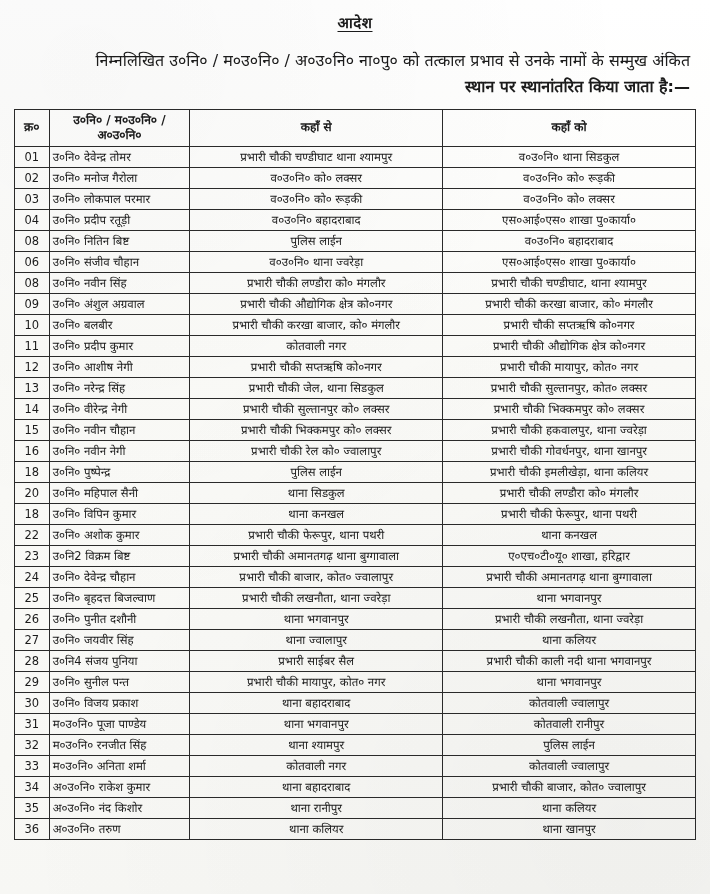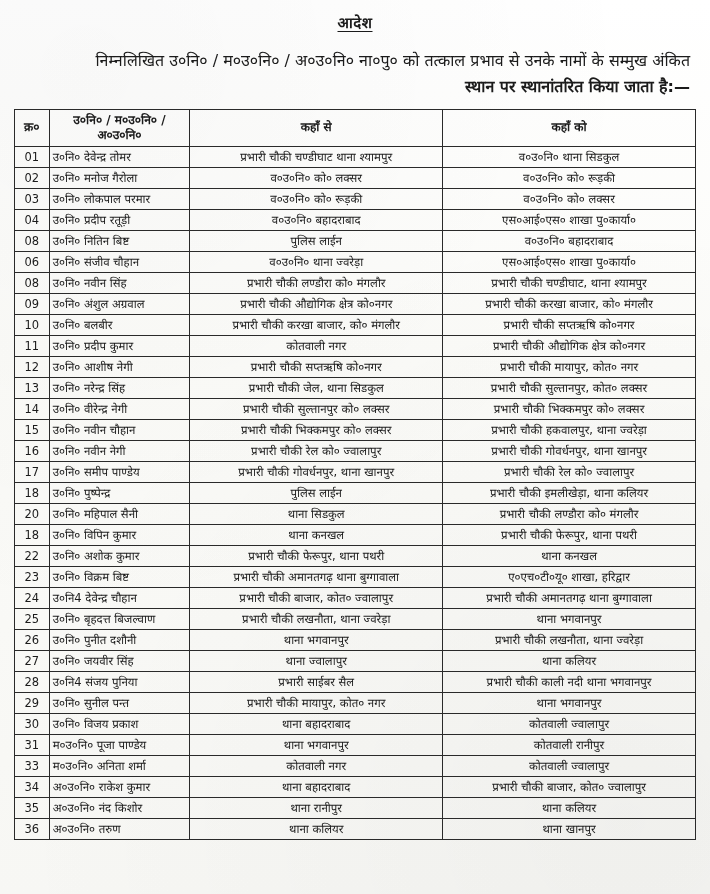--- a/index.html
+++ b/index.html
@@ -211,26 +211,20 @@
             <td class="from">प्रभारी चौकी भिक्कमपुर को० लक्सर</td>
             <td class="to">प्रभारी चौकी हकवालपुर, थाना ज्वरेड़ा</td>
           </tr>
           <tr>
             <td class="sno">16</td>
             <td class="rank">उ०नि० नवीन नेगी</td>
             <td class="from">प्रभारी चौकी रेल को० ज्वालापुर</td>
             <td class="to">प्रभारी चौकी गोवर्धनपुर, थाना खानपुर</td>
           </tr>
           <tr>
-            <td class="sno">17</td>
-            <td class="rank">उ०नि० समीप पाण्डेय</td>
-            <td class="from">प्रभारी चौकी गोवर्धनपुर, थाना खानपुर</td>
-            <td class="to">प्रभारी चौकी रेल को० ज्वालापुर</td>
-          </tr>
-          <tr>
             <td class="sno">18</td>
             <td class="rank">उ०नि० पुष्पेन्द्र</td>
             <td class="from">पुलिस लाईन</td>
             <td class="to">प्रभारी चौकी इमलीखेड़ा, थाना कलियर</td>
           </tr>
           <tr>
             <td class="sno">20</td>
             <td class="rank">उ०नि० महिपाल सैनी</td>
             <td class="from">थाना सिडकुल</td>
             <td class="to">प्रभारी चौकी लण्डौरा को० मंगलौर</td>
@@ -242,27 +236,27 @@
             <td class="to">प्रभारी चौकी फेरूपुर, थाना पथरी</td>
           </tr>
           <tr>
             <td class="sno">22</td>
             <td class="rank">उ०नि० अशोक कुमार</td>
             <td class="from">प्रभारी चौकी फेरूपुर, थाना पथरी</td>
             <td class="to">थाना कनखल</td>
           </tr>
           <tr>
             <td class="sno">23</td>
-            <td class="rank">उ०नि० विक्रम बिष्ट</td>
+            <td class="rank">उ०नि2 विक्रम बिष्ट</td>
             <td class="from">प्रभारी चौकी अमानतगढ़ थाना बुग्गावाला</td>
             <td class="to">ए०एच०टी०यू० शाखा, हरिद्वार</td>
           </tr>
           <tr>
             <td class="sno">24</td>
-            <td class="rank">उ०नि4 देवेन्द्र चौहान</td>
+            <td class="rank">उ०नि० देवेन्द्र चौहान</td>
             <td class="from">प्रभारी चौकी बाजार, कोत० ज्वालापुर</td>
             <td class="to">प्रभारी चौकी अमानतगढ़ थाना बुग्गावाला</td>
           </tr>
           <tr>
             <td class="sno">25</td>
             <td class="rank">उ०नि० बृहदत्त बिजल्वाण</td>
             <td class="from">प्रभारी चौकी लखनौता, थाना ज्वरेड़ा</td>
             <td class="to">थाना भगवानपुर</td>
           </tr>
           <tr>
@@ -295,20 +289,26 @@
             <td class="from">थाना बहादराबाद</td>
             <td class="to">कोतवाली ज्वालापुर</td>
           </tr>
           <tr>
             <td class="sno">31</td>
             <td class="rank">म०उ०नि० पूजा पाण्डेय</td>
             <td class="from">थाना भगवानपुर</td>
             <td class="to">कोतवाली रानीपुर</td>
           </tr>
           <tr>
+            <td class="sno">32</td>
+            <td class="rank">म०उ०नि० रनजीत सिंह</td>
+            <td class="from">थाना श्यामपुर</td>
+            <td class="to">पुलिस लाईन</td>
+          </tr>
+          <tr>
             <td class="sno">33</td>
             <td class="rank">म०उ०नि० अनिता शर्मा</td>
             <td class="from">कोतवाली नगर</td>
             <td class="to">कोतवाली ज्वालापुर</td>
           </tr>
           <tr>
             <td class="sno">34</td>
             <td class="rank">अ०उ०नि० राकेश कुमार</td>
             <td class="from">थाना बहादराबाद</td>
             <td class="to">प्रभारी चौकी बाजार, कोत० ज्वालापुर</td>

